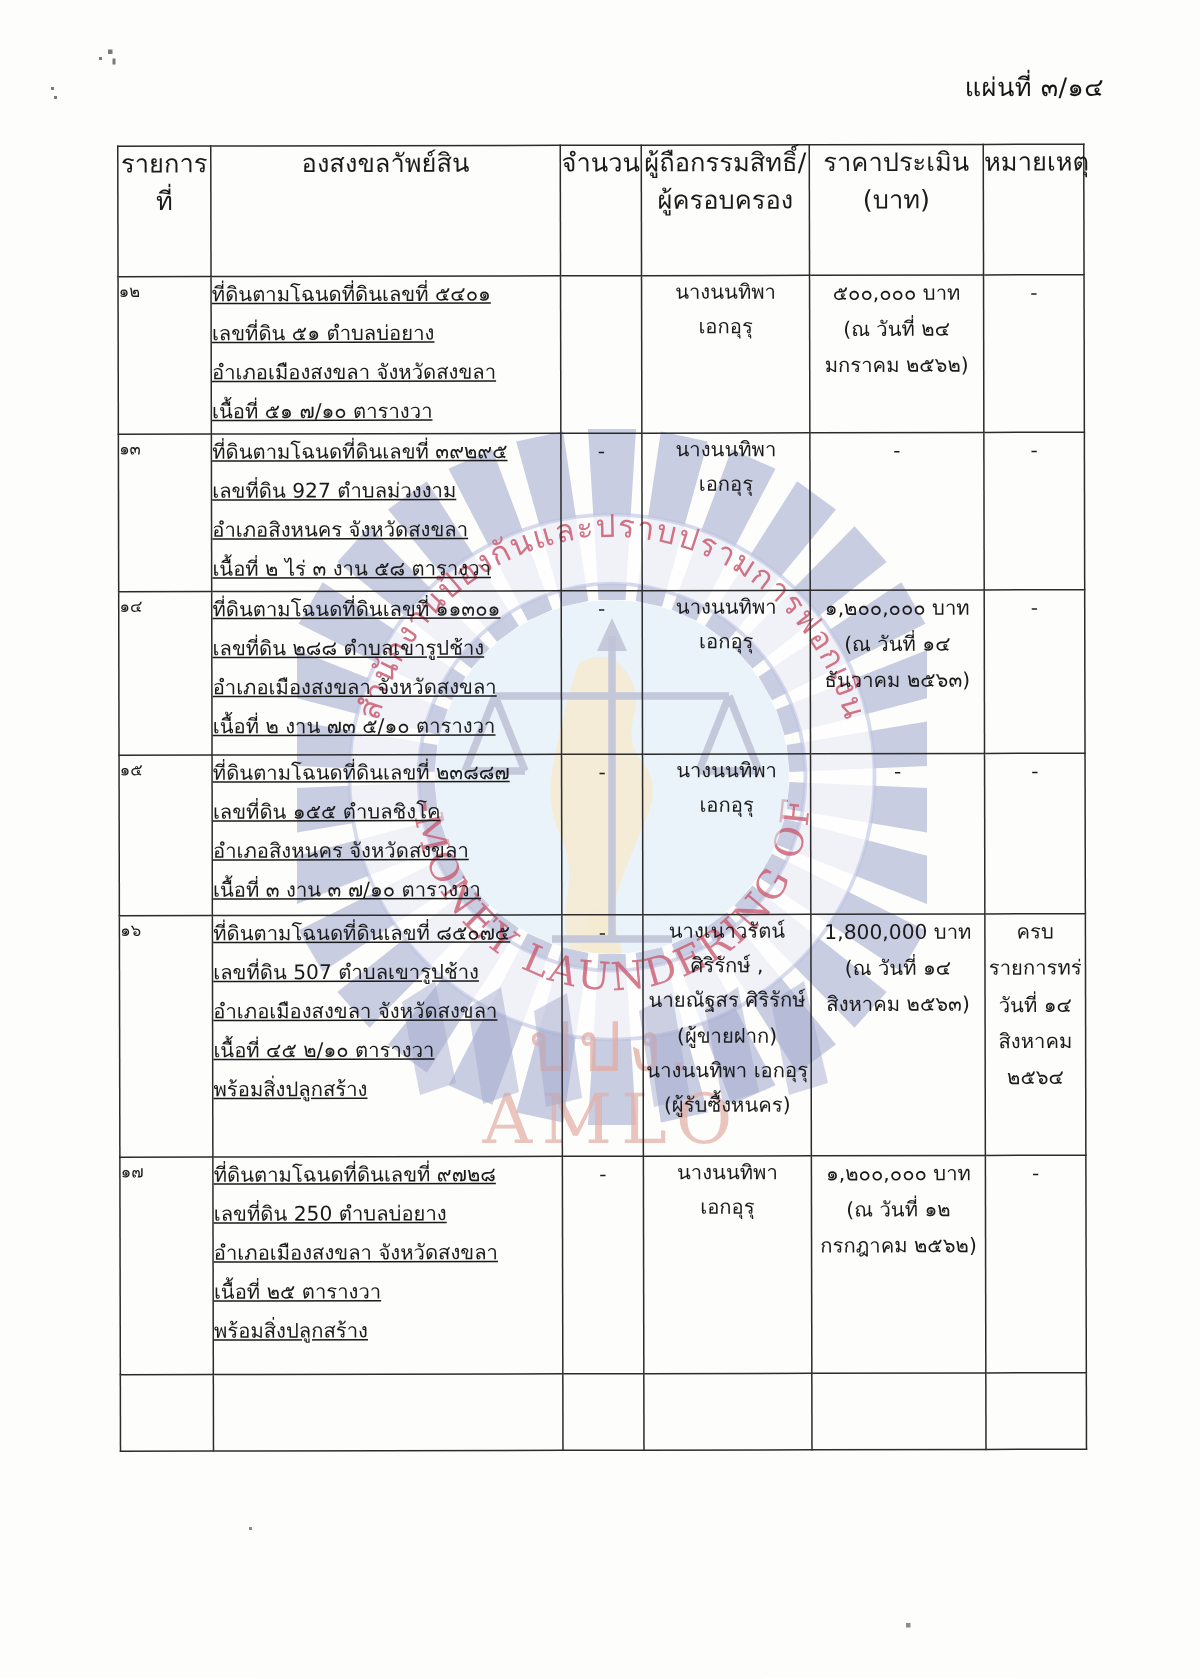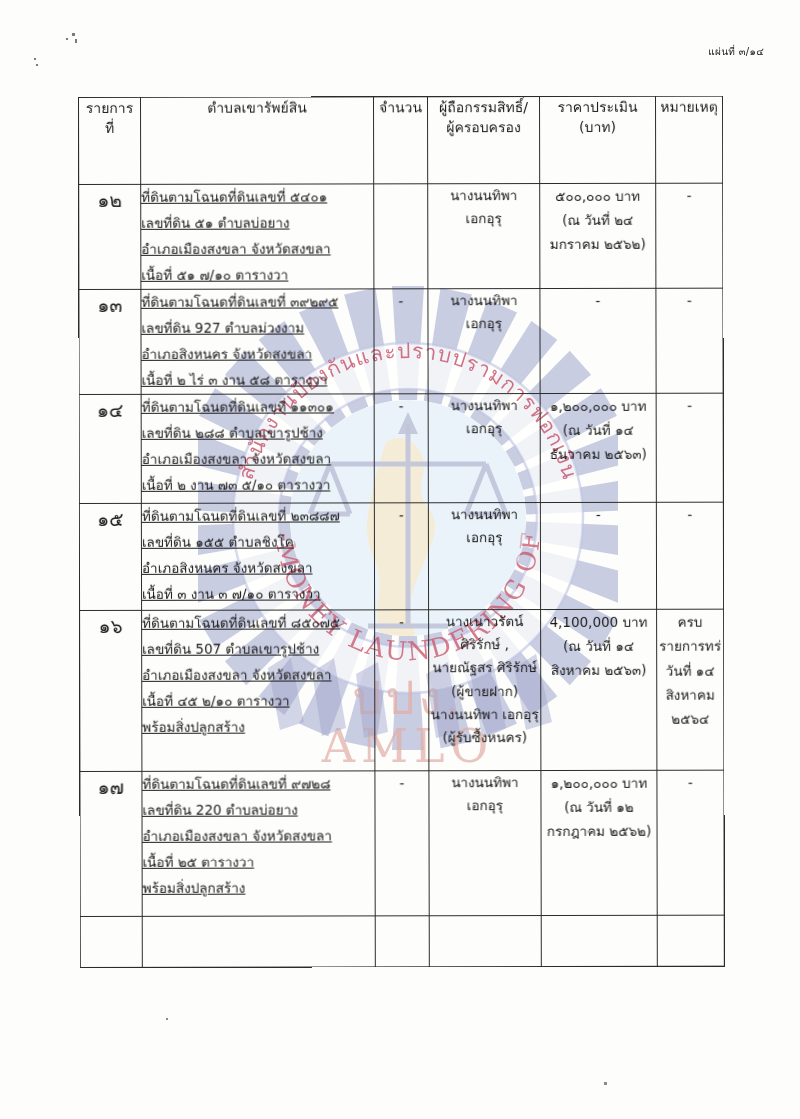--- a/index.html
+++ b/index.html
@@ -31,23 +31,23 @@
     height: 560px;
     pointer-events: none;
     z-index: 1;
     opacity: 0.95;
   }
   .watermark svg { width: 100%; height: 100%; display: block; }
 
   
   .sheet-label {
     position: absolute;
-    right: 36px;
+    right: 64px;
     top: 44px;
-    font-size: 10px;
+    font-size: 17px;
     letter-spacing: .3px;
     z-index: 3;
     color: #151515;
   }
 
   .speck { position: absolute; background: #7a7a7a; z-index: 2; }
 
   
   .table-wrap {
     position: absolute;
@@ -66,35 +66,34 @@
   table.asset-table td {
     border: 1px solid #2b2b2b;
     vertical-align: top;
     padding: 0;
     background: transparent;
   }
   thead th {
     text-align: center;
     vertical-align: middle;
     font-weight: normal;
-    font-size: 14px;
+    font-size: 17px;
     line-height: 1.45;
     height: 86px;
     padding: 2px 3px;
   }
   .col-no      { width: 62px; }
   .col-desc    { width: 233px; }
   .col-qty     { width: 54px; }
   .col-owner   { width: 112px; }
   .col-price   { width: 116px; }
   .col-remark  { width: 67px; }
 
   td.cell-no {
-    text-align: center;
-    font-size: 19px;
+    font-size: 11px;
     padding-top: 12px;
     font-family: Liberation Mono, monospace;
   }
   td.cell-desc {
     padding: 9px 4px 10px 8px;
     font-size: 13.5px;
     line-height: 1.92;
     text-decoration: underline;
   }
   td.cell-qty,
@@ -244,21 +243,21 @@
         <col class="col-owner">
           <col class="col-price">
           <col class="col-remark">
       </colgroup>
       <thead>
         <tr>
           <th>
             <span class="multi-line">รายการ</span>
             <span class="multi-line">ที่</span>
           </th>
-          <th>ตำบลเขารัพย์สิน</th>
+          <th>องสงขลาัพย์สิน</th>
           <th>จำนวน</th>
           <th>
             <span class="multi-line">ผู้ถือกรรมสิทธิ์/</span>
             <span class="multi-line">ผู้ครอบครอง</span>
           </th>
           <th>
             <span class="multi-line">ราคาประเมิน</span>
             <span class="multi-line">(บาท)</span>
           </th>
           <th>หมายเหตุ</th>
@@ -361,37 +360,37 @@
             <td class="cell-qty">-</td>
             <td class="cell-owner">
               <span class="multi-line">นางเนาวรัตน์</span>
               <span class="multi-line">ศิริรักษ์ ,</span>
               <span class="multi-line">นายณัฐสร ศิริรักษ์</span>
               <span class="multi-line">(ผู้ขายฝาก)</span>
               <span class="multi-line">นางนนทิพา เอกอุรุ</span>
               <span class="multi-line">(ผู้รับซื้งหนคร)</span>
             </td>
             <td class="cell-price">
-              <span class="multi-line">4,100,000 บาท</span>
+              <span class="multi-line">1,800,000 บาท</span>
               <span class="multi-line">(ณ วันที่ ๑๔</span>
               <span class="multi-line">สิงหาคม ๒๕๖๓)</span>
             </td>
             <td class="cell-remark">
               <span class="multi-line">ครบ</span>
               <span class="multi-line">รายการทร่</span>
               <span class="multi-line">วันที่ ๑๔</span>
               <span class="multi-line">สิงหาคม</span>
               <span class="multi-line">๒๕๖๔</span>
             </td>
           </tr>
           <tr class="r-17">
             <td class="cell-no">๑๗</td>
             <td class="cell-desc">
               <span class="desc-line">ที่ดินตามโฉนดที่ดินเลขที่ ๙๗๒๘</span>
-              <span class="desc-line">เลขที่ดิน 220 ตำบลบ่อยาง</span>
+              <span class="desc-line">เลขที่ดิน 250 ตำบลบ่อยาง</span>
               <span class="desc-line">อำเภอเมืองสงขลา จังหวัดสงขลา</span>
               <span class="desc-line">เนื้อที่ ๒๕ ตารางวา</span>
               <span class="desc-line">พร้อมสิ่งปลูกสร้าง</span>
             </td>
             <td class="cell-qty">-</td>
             <td class="cell-owner">
               <span class="multi-line">นางนนทิพา</span>
               <span class="multi-line">เอกอุรุ</span>
             </td>
             <td class="cell-price">

